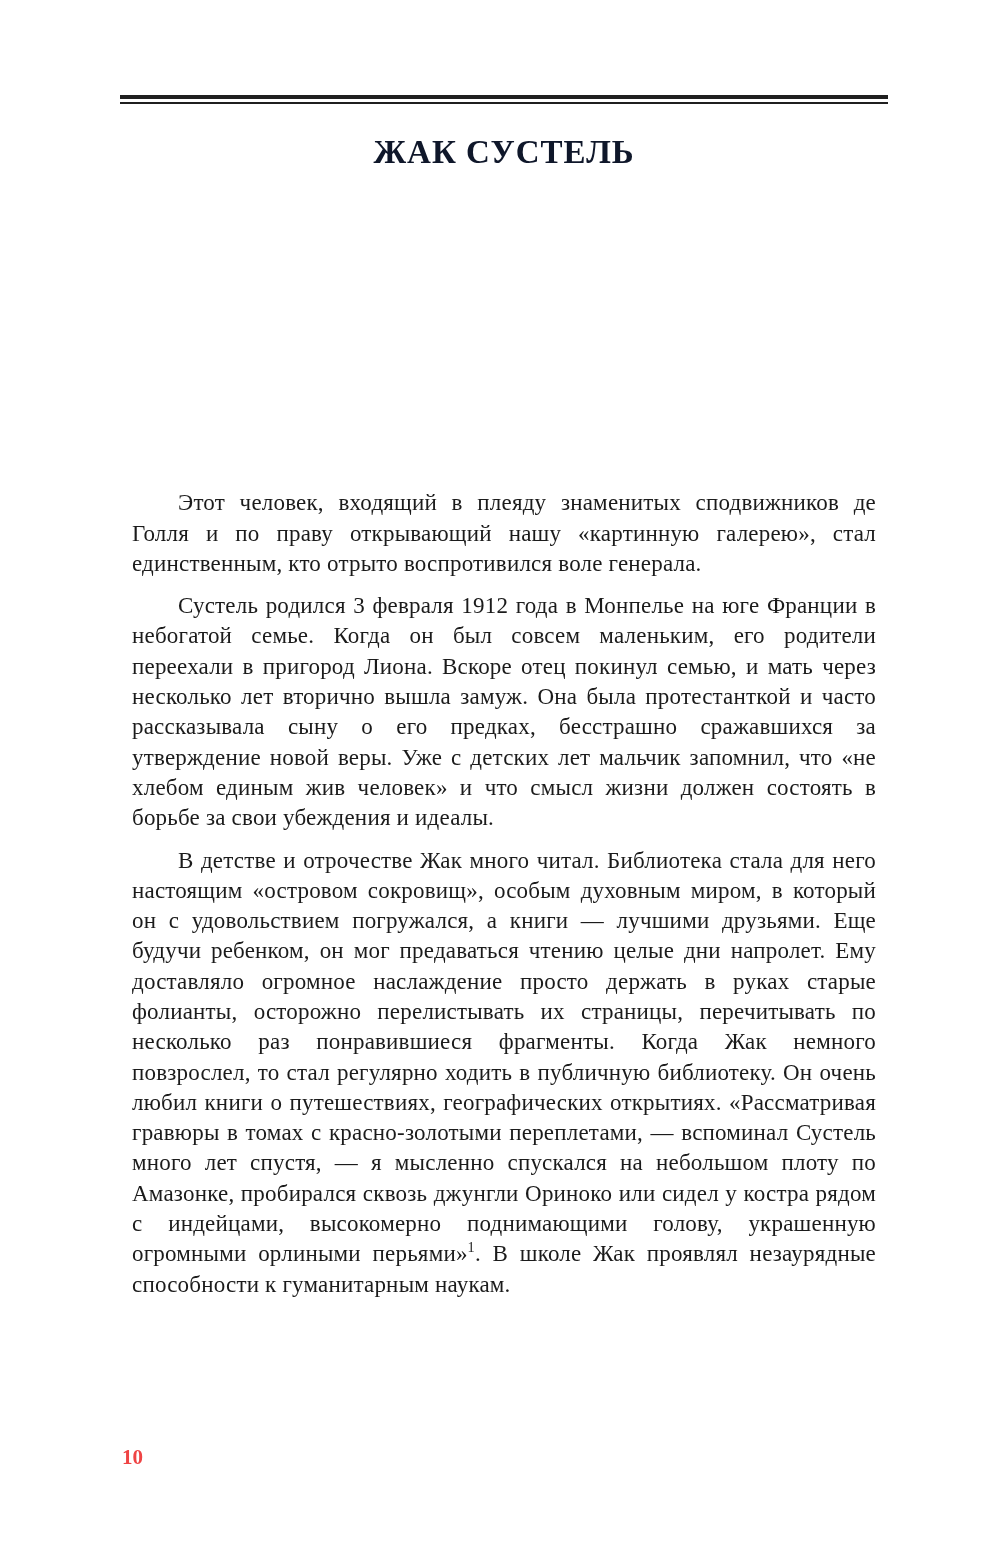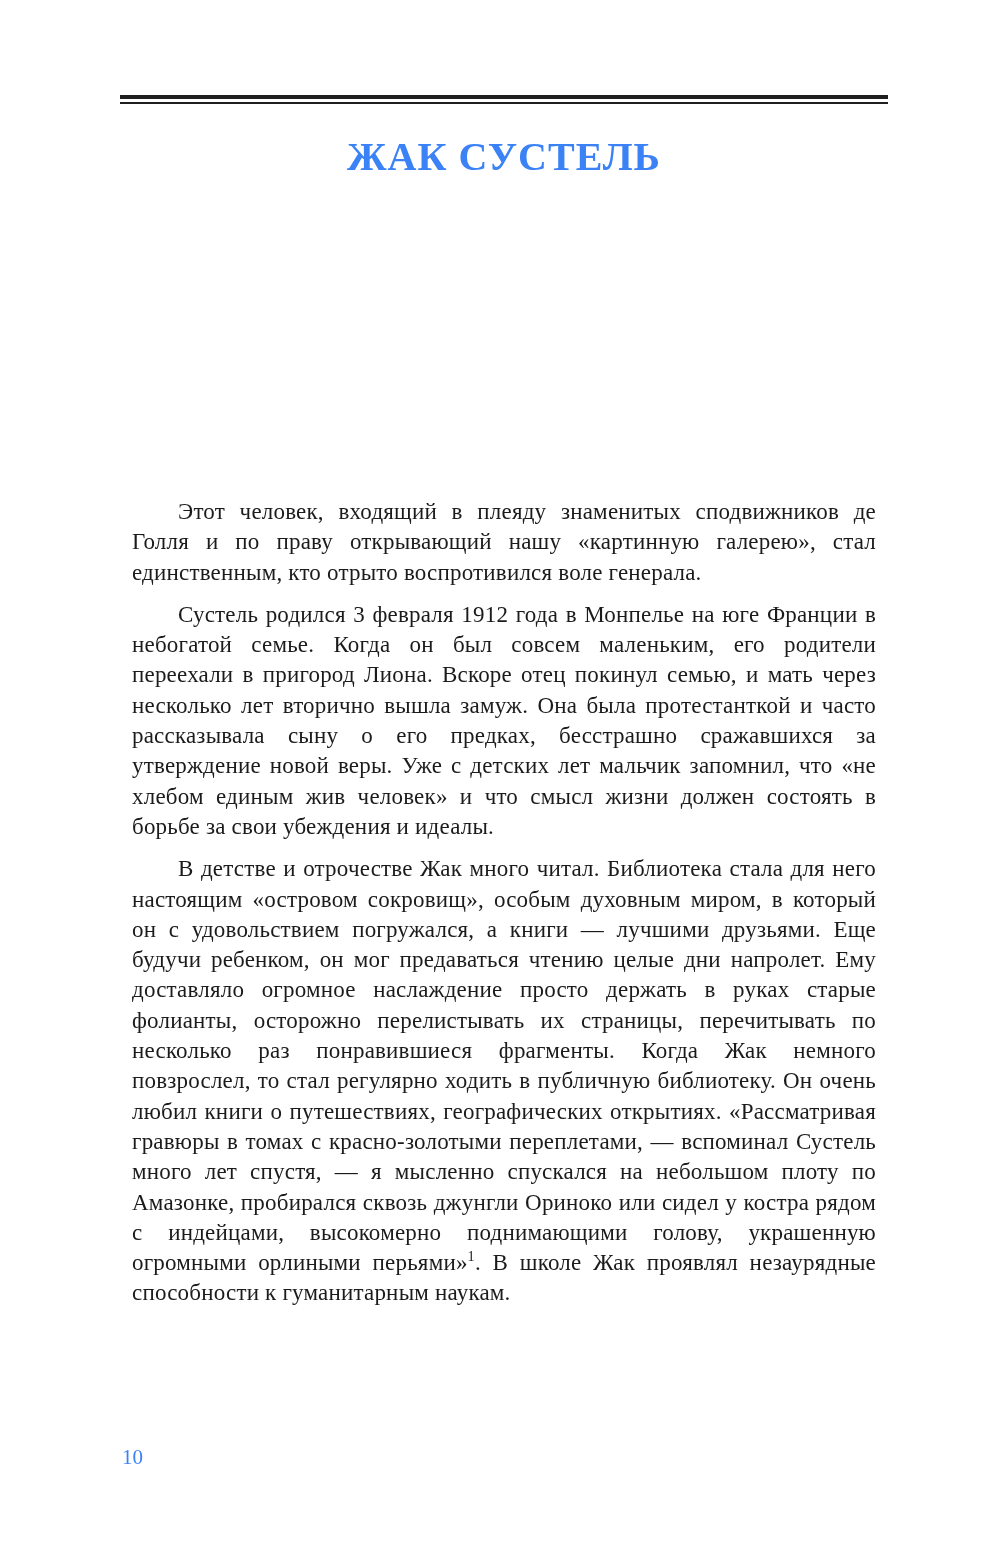--- a/index.html
+++ b/index.html
@@ -26,25 +26,25 @@
   }
   .head-rule::after {
     content: "";
     display: block;
     margin-top: 3px;
     border-top: 2px solid #1f1f1f;
   }
   .chapter-title {
     margin: 28px 0 0 0;
     text-align: center;
-    font-size: 40px;
+    font-size: 33px;
     line-height: 1.25;
     font-weight: 700;
     letter-spacing: 1px;
-    color: #3b82f6;
+    color: #0f172a;
   }
   .body-text {
     margin-top: 315px;
     font-size: 23px;
     line-height: 30.3px;
     text-align: justify;
     letter-spacing: 0.2px;
   }
   .body-text p {
     margin: 12px;
@@ -54,21 +54,22 @@
   .body-text sup {
     font-size: 0.62em;
     line-height: 0;
     vertical-align: super;
   }
   .page-number {
     position: absolute;
     left: 122px;
     bottom: 92px;
     font-size: 21px;
-    color: #3b82f6;
+    color: #ef4444;
+    font-weight: bold;
   }
 </style>
 </head>
 <body>
 
 <div class="page">
   <div class="head-rule"></div>
   <h1 class="chapter-title">ЖАК СУСТЕЛЬ</h1>
   <div class="body-text">
       <p>Этот человек, входящий в плеяду знаменитых сподвижников де Голля и по праву открывающий нашу «картинную галерею», стал единственным, кто отрыто воспротивился воле генерала.</p>

